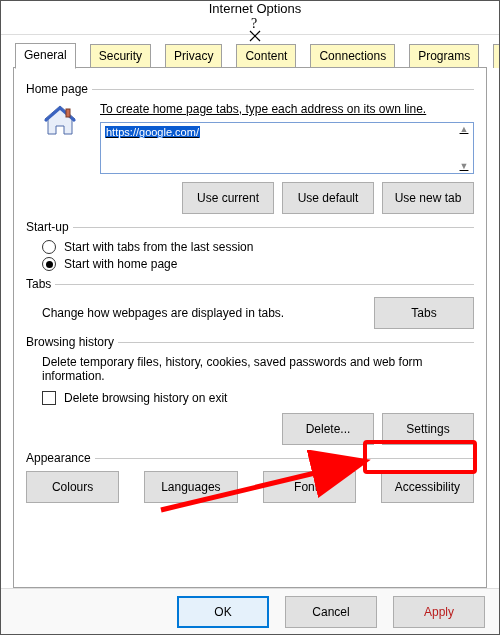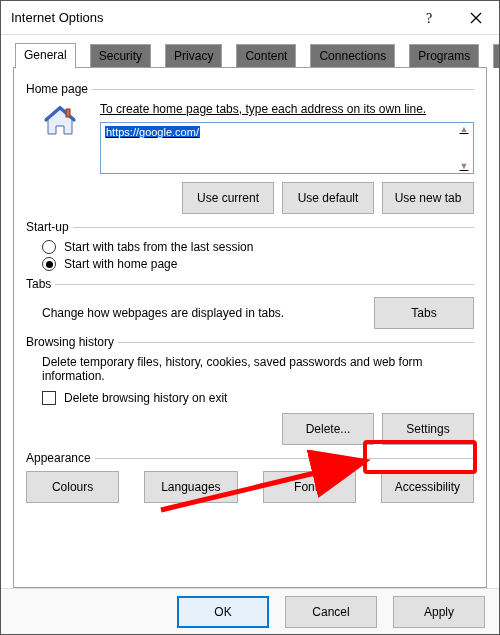--- a/index.html
+++ b/index.html
@@ -23,20 +23,21 @@
     flex-direction: column;
   }
   
   .titlebar {
     height: 34px;
     display: flex;
     align-items: center;
     padding-left: 10px;
     border-bottom: 1px solid #ddd;
     background: #fff;
+    flex-direction: column;
   }
   .titlebar .title {
     flex: 1;
     font-size: 13px;
   }
   .titlebar .tbtn {
     width: 46px;
     height: 32px;
     display: flex;
     align-items: center;
@@ -59,21 +60,21 @@
     align-items: flex-end;
     margin-bottom: -1px;
     gap: 15px;
     padding-left: 2px;
   }
   .tab {
     border: 1px solid #a0a0a0;
     border-bottom: none;
     padding: 4px 8px 5px 8px;
     font-size: 12px;
-    background: #737373;
+    background: #fef9c3;
     position: relative;
     margin-right: -1px;
   }
   .tab.active {
     background: #fff;
     padding-bottom: 6px;
     z-index: 2;
     border-bottom: 1px solid #fff;
     margin-bottom: -1px;
   }
@@ -151,21 +152,21 @@
     font-size: 12px;
     background: #e1e1e1;
     border: 1px solid #adadad;
     padding: 4px 8px;
     min-width: 92px;
     height: 32px;
     cursor: default;
     color: #000;
   }
   button.win:disabled {
-    color: #000000;
+    color: #b91c1c;
   }
   button.win.small { min-width: 88px; }
   button.win.primary {
     border: 1px solid #0078d7;
     outline: 1px solid #0078d7;
     outline-offset: -2px;
     background: #e5f1fb;
   }
   
   .radio-row, .check-row {

